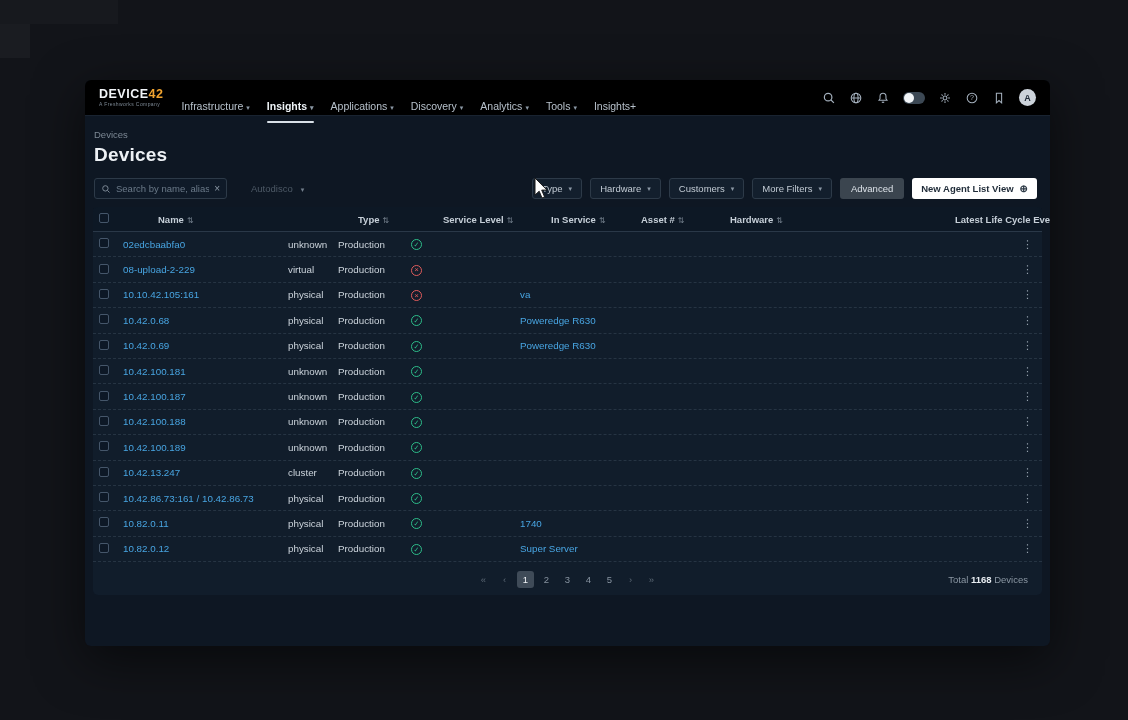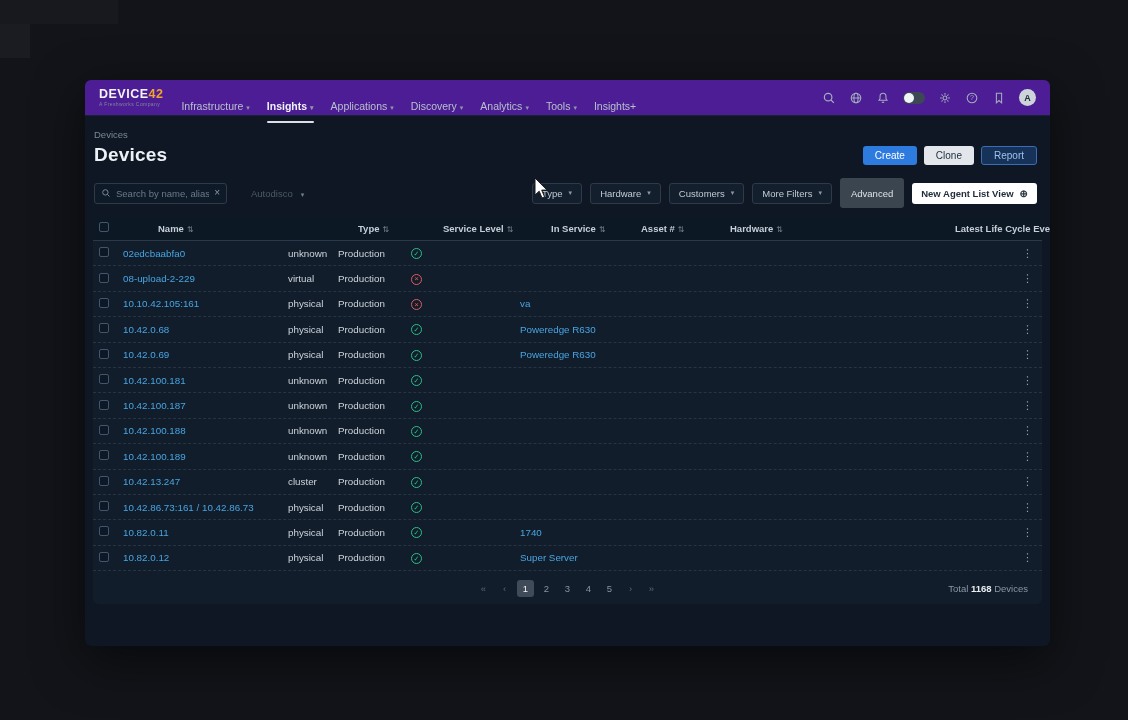--- a/index.html
+++ b/index.html
@@ -7,21 +7,21 @@
   body { font-family: "Liberation Sans", sans-serif; }
 
   .stage { position:relative; width:1128px; height:720px; background:#121419; overflow:hidden; }
   .artifact-1 { position:absolute; left:0; top:0; width:30px; height:58px; background:#1a1c21; }
   .artifact-2 { position:absolute; left:0; top:0; width:118px; height:24px; background:#17191e; }
 
   .window { position:absolute; left:85px; top:80px; width:965px; height:566px; background:#0e1723;
             border-radius:6px; box-shadow:0 14px 50px rgba(0,0,0,.55); overflow:hidden; }
 
   
-  .navbar { height:36px; background:#4c1d95; border-bottom:1px solid #192330;
+  .navbar { height:36px; background:#000000; border-bottom:1px solid #192330;
             display:flex; align-items:center; padding:0 14px; }
   .logo-block { display:flex; flex-direction:column; line-height:1; margin-right:18px; cursor:pointer; }
   .logo-text { font-size:12.5px; font-weight:700; letter-spacing:.5px; color:#f2f5f8; }
   .logo-accent { color:#f0a32f; }
   .logo-tagline { font-size:5px; color:#7e8a96; letter-spacing:.4px; margin-top:2px; }
 
   .nav-menu { display:flex; align-items:center; gap:17px; }
   .nav-item { position:relative; display:flex; align-items:center; gap:3px; font-size:10.5px;
               color:#b7c1cb; cursor:pointer; white-space:nowrap;margin-top:16px; }
   .nav-item.active { color:#eef3f7; font-weight:700; }
@@ -60,21 +60,21 @@
                 color:#cfd6dd; font-size:9.5px; font-family:inherit; }
   .search-input::placeholder { color:#6b7a89; }
   .clear-x { color:#8b98a5; font-size:10px; cursor:pointer; line-height:1; }
   .autodisco { display:flex; align-items:center; gap:8px; font-size:9.5px; color:#5c6976; opacity:.8;
                 margin-left:16px; cursor:pointer; }
   .flex-spacer { flex:1; }
   .dropdown { height:21px; border:1px solid #2d3a48; border-radius:3px; background:#131f2d;
               color:#c2cbd4; font-size:9.5px; display:flex; align-items:center; padding:0 9px; gap:6px;
               cursor:pointer; white-space:nowrap; }
   .dropdown::after { content:"▾"; font-size:7px; color:#8b98a5; }
-  .btn-advanced { height:30px; background:#3b454f; color:#dce2e8; border:none; border-radius:3px;
+  .btn-advanced { height:21px; background:#3b454f; color:#dce2e8; border:none; border-radius:3px;
               font-size:9.5px; padding:0 11px; display:flex; align-items:center; cursor:pointer; font-family:inherit; }
   .btn-agent { height:21px; background:#ffffff; color:#1f2b38; border:none; border-radius:3px;
               font-size:9.5px; font-weight:600; padding:0 9px; display:flex; align-items:center; gap:6px;
               cursor:pointer; font-family:inherit; }
   .btn-agent::after { content:"⊕"; font-size:10px; color:#2c3946; }
 
   .selected-row { margin:10px 13px 0 9px; font-size:9.5px; color:#8693a0; }
   .selected-count { color:#e9eef3; font-weight:700; margin-right:3px; }
 
   
@@ -207,25 +207,20 @@
               <path d="M5 2.5h6v11l-3-2.6-3 2.6z"></path>
             </svg>
         </span>
         <span class="avatar">A</span>
       </div>
     </div>
 
     <div class="crumb">Devices</div>
     <div class="title-row">
       <div class="page-title">Devices</div>
-      <div class="actions">
-        <button class="btn btn-primary">Create</button>
-        <button class="btn btn-light">Clone</button>
-        <button class="btn btn-outline">Report</button>
-      </div>
     </div>
 
     <div class="filter-row">
       <div class="search-box">
         <span class="s-icon">
           <svg viewBox="0 0 16 16" fill="none" stroke="currentColor" stroke-width="1.6">
               <circle cx="7" cy="7" r="4.3"></circle>
               <line x1="10.3" y1="10.3" x2="13.6" y2="13.6"></line>
             </svg>
         </span>

